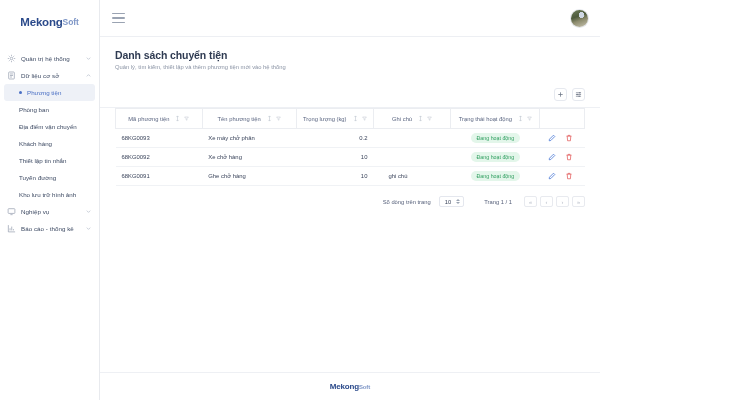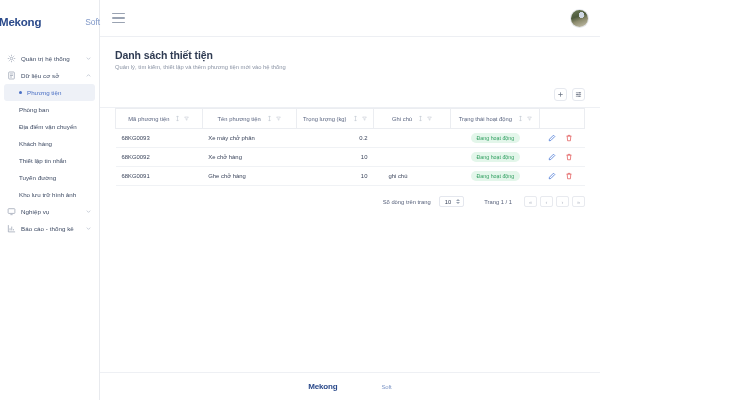--- a/index.html
+++ b/index.html
@@ -18,21 +18,21 @@
     border-right: 1px solid #e8eaee;
     flex: 0 0 100px;
     position: relative;
   }
   .logo {
     height: 36px;
     display: flex; align-items: center; justify-content: center;
     padding-top: 8px;
   }
   .logo-main { font-size: 11.5px; font-weight: bold; color: #2b4a8b; letter-spacing: -.2px; }
-  .logo-sub  { font-size: 8.5px; font-weight: normal; color: #7f97c7; letter-spacing: -.1px; padding-left: 44px; }
+  .logo-sub  { font-size: 8.5px; font-weight: bold; color: #7f97c7; letter-spacing: -.1px; }
 
   .nav { margin-top: 14px; }
   .nav-row {
     display: flex; align-items: center;
     height: 17px; padding: 0 7px 0 7px;
     gap: 5px; cursor: pointer;
     position: relative;
   }
   .nav-row .ico { width: 9px; height: 9px; flex: 0 0 9px; display: flex; align-items: center; justify-content: center; }
   .nav-row .ico svg { width: 9px; height: 9px; display: block; }
@@ -262,21 +262,21 @@
     <div class="topbar">
       <div class="hamburger">
         <span></span>
           <span></span>
           <span></span>
       </div>
       <div class="avatar"></div>
     </div>
 
     <div class="page-head">
-      <div class="page-title">Danh sách thiết tiện</div>
+      <div class="page-title">Danh sách chuyển tiện</div>
       <div class="page-sub">Quản lý, tìm kiếm, thiết lập và thêm phương tiện mới vào hệ thống</div>
     </div>
 
     <div class="toolbar">
       <div class="tool-btn">
         <svg viewBox="0 0 12 12" fill="none" stroke="#6d7686" stroke-width="1.3">
           <path d="M6 2.2v7.6M2.2 6h7.6"></path>
         </svg>
       </div>
       <div class="tool-btn">

